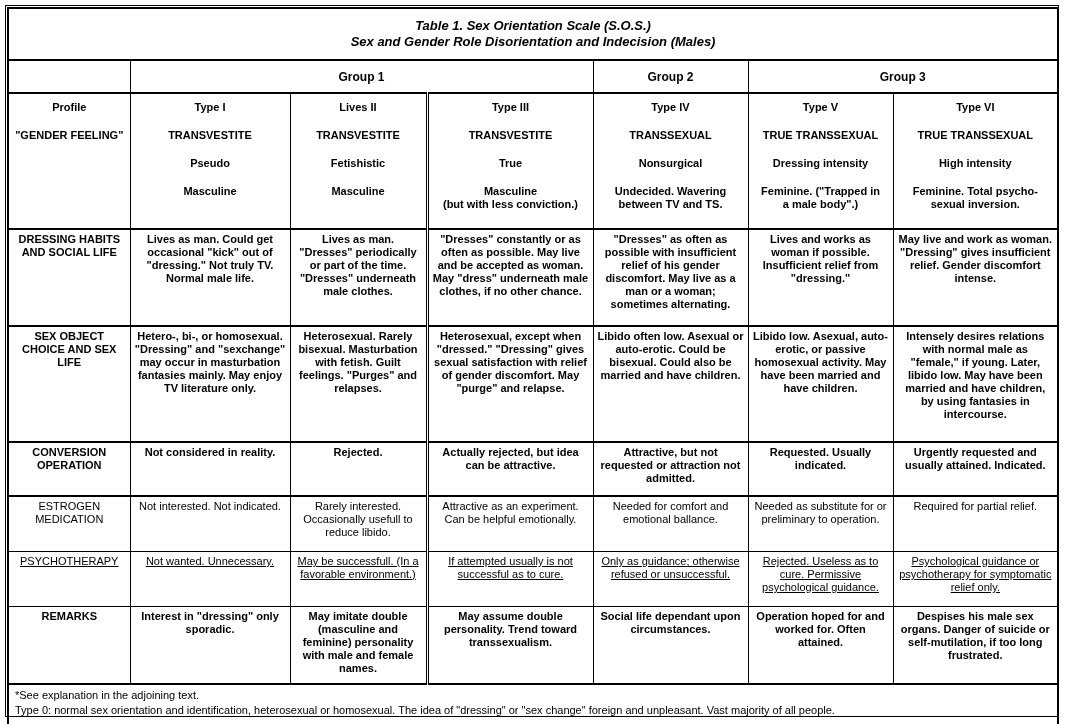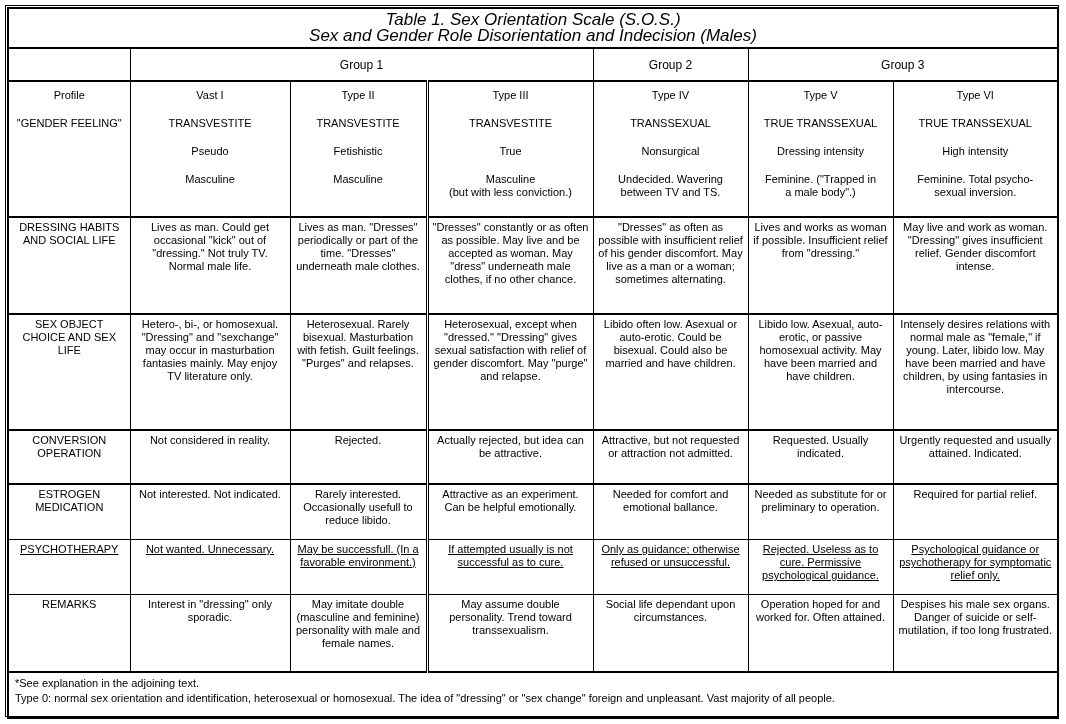--- a/index.html
+++ b/index.html
@@ -29,31 +29,31 @@
   td {
     border: 1px solid #000;
     vertical-align: top;
     text-align: center;
     font-size: 11px;
     line-height: 13px;
     padding: 3px 4px 2px 4px;
     overflow: hidden;
     word-wrap: break-word;
   }
-  tr.b2 td { border-bottom: 2px solid #000; }
+  tr.b2 td { border-bottom: 2px solid #000; font-weight: bold; }
   td.dbl { border-left: 3px double #000; }
 
   tr.r-title td {
     height: 34px;
     vertical-align: middle;
-    font-weight: normal;
+    font-weight: bold;
     font-style: italic;
-    font-size: 17px;
+    font-size: 13px;
     line-height: 16px;
-    padding: 2px;
+    padding: 8px;
   }
   tr.r-groups td {
     height: 26px;
     vertical-align: middle;
     font-size: 12px;
   }
   tr.r-profile td { height: 115px; padding-top: 7px; }
   tr.r-profile td > div { margin-bottom: 15px; }
   td.plbl { padding-top: 35px; }
 
@@ -106,27 +106,27 @@
     <td>Group 2</td>
     <td colspan="2">Group 3</td>
   </tr>
 
   <tr class="r-profile b2">
     <td class="lbl plbl">
       <div>Profile</div>
       <div>"GENDER FEELING"</div>
     </td>
     <td>
-      <div>Vast I</div>
+      <div>Type I</div>
       <div>TRANSVESTITE</div>
       <div>Pseudo</div>
       <div class="pre">Masculine</div>
     </td>
     <td>
-      <div>Type II</div>
+      <div>Lives II</div>
       <div>TRANSVESTITE</div>
       <div>Fetishistic</div>
       <div class="pre">Masculine</div>
     </td>
     <td class="dbl">
       <div>Type III</div>
       <div>TRANSVESTITE</div>
       <div>True</div>
       <div class="pre">Masculine
 (but with less conviction.)</div>

